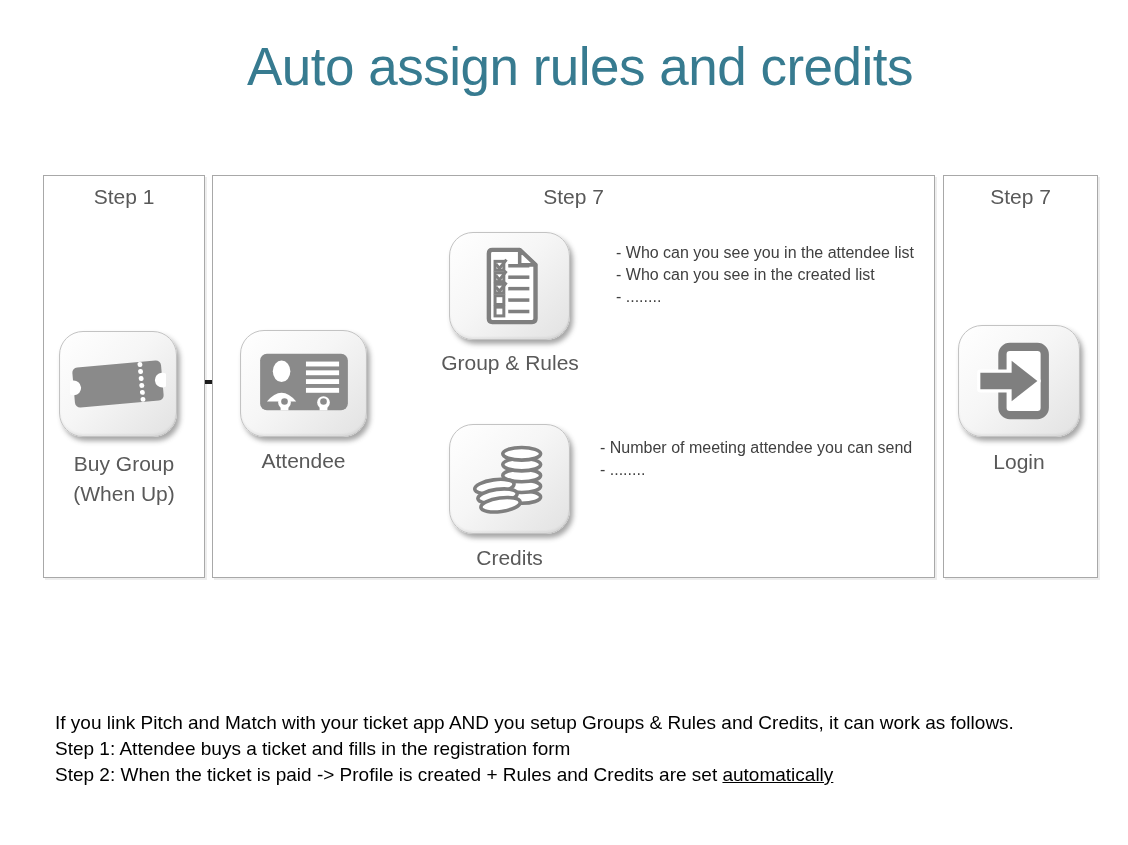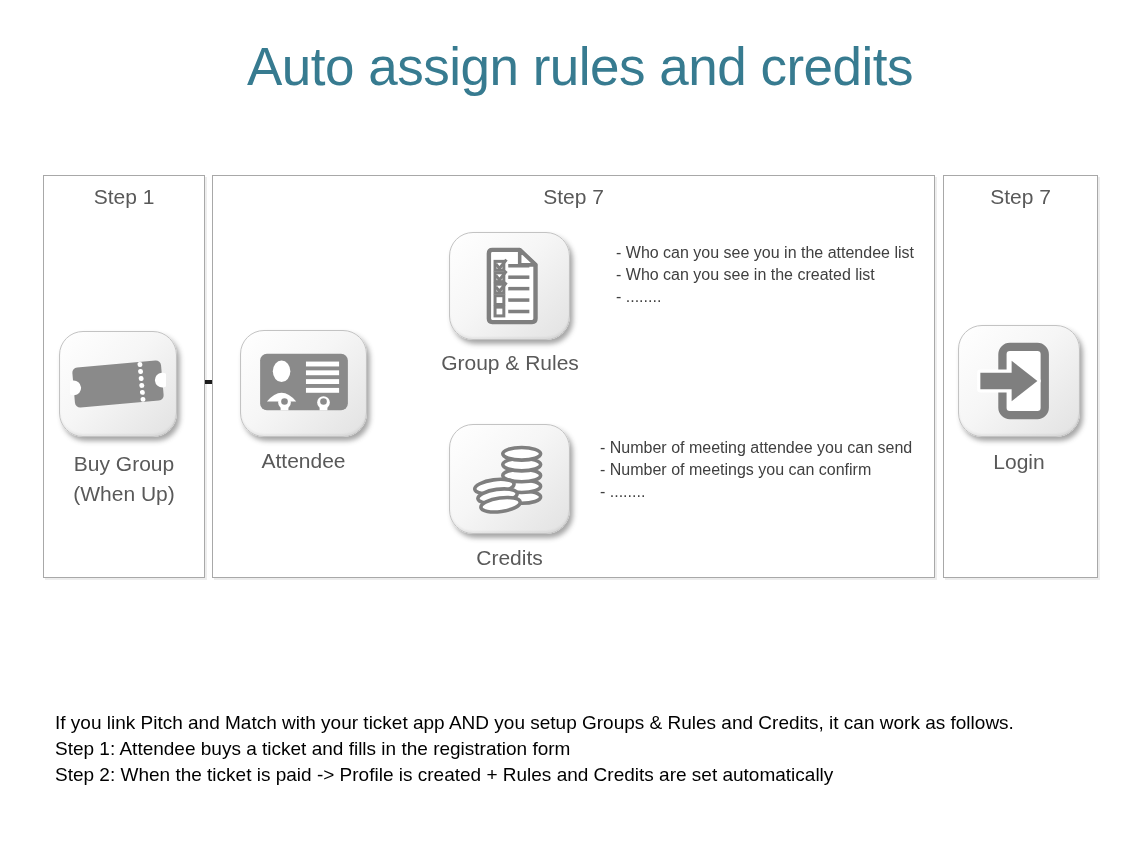--- a/index.html
+++ b/index.html
@@ -50,21 +50,21 @@
   .bullets{
     position:absolute;font-size:16px;color:var(--c-bullet);
     line-height:22px;white-space:nowrap;
   }
   .bullets-group{left:600px;top:242px;margin-left:16px;}
   .bullets-credits{left:600px;top:437px;}
   .footer{
     position:absolute;left:55px;top:710px;font-size:19px;color:var(--c-footer);
     line-height:26px;white-space:nowrap;
   }
-  .footer .uline{}
+  .footer .uline{text-decoration:underline;}
   svg{display:block;}
 </style>
 </head>
 <body>
 
 <div>
 
   <h1 class="title">Auto assign rules and credits</h1>
 
   <svg class="connectors" viewBox="0 0 1128 845">
@@ -172,21 +172,20 @@
       <g fill="#ffffff" stroke="#7f7f7f" stroke-width="4" transform="rotate(-8 36 68)">
         <ellipse cx="34" cy="58" rx="22" ry="7.5"></ellipse>
         <ellipse cx="36" cy="69" rx="22" ry="7.5"></ellipse>
         <ellipse cx="38" cy="79" rx="22" ry="7.5"></ellipse>
       </g>
     </svg>
   </div>
   <div class="lbl lbl-credits">Credits</div>
   <div class="bullets bullets-credits">
     <div>- Number of meeting attendee you can send</div>
-    <div>- Number of meetings you can confirm</div>
     <div>- ........</div>
   </div>
 
   <div class="tile tile-login">
     <svg width="92" height="92" viewBox="0 0 100 100">
       <rect x="32" y="13" width="46" height="74" rx="8" fill="#ffffff" stroke="#7f7f7f" stroke-width="9"></rect>
       <polygon points="8,41 42,41 42,28 70,50 42,72 42,59 8,59" fill="#7f7f7f" stroke="#ffffff" stroke-width="7" stroke-linejoin="round" paint-order="stroke"></polygon>
     </svg>
   </div>
   <div class="lbl lbl-login">Login</div>

